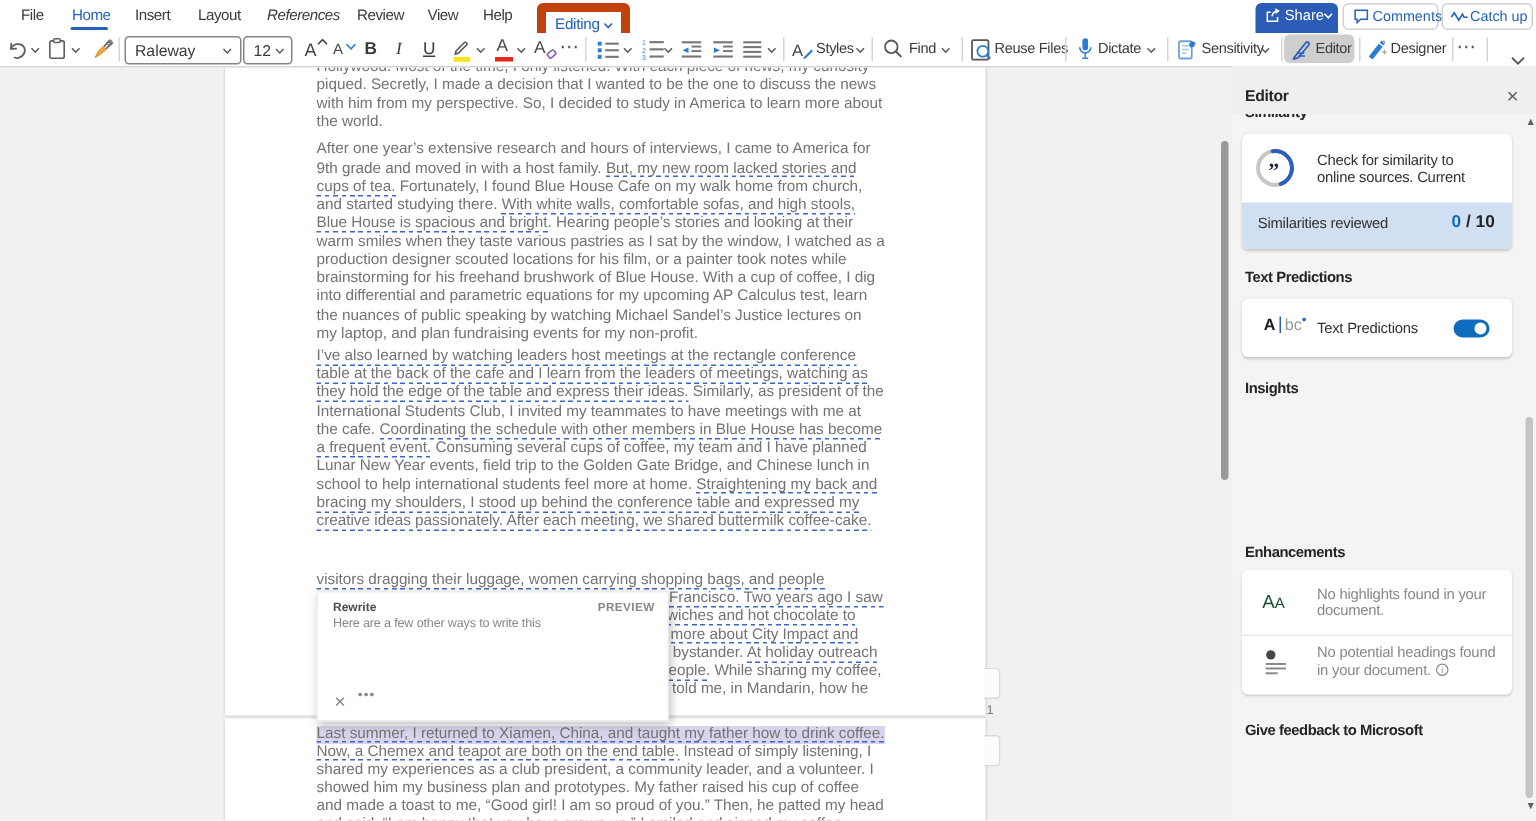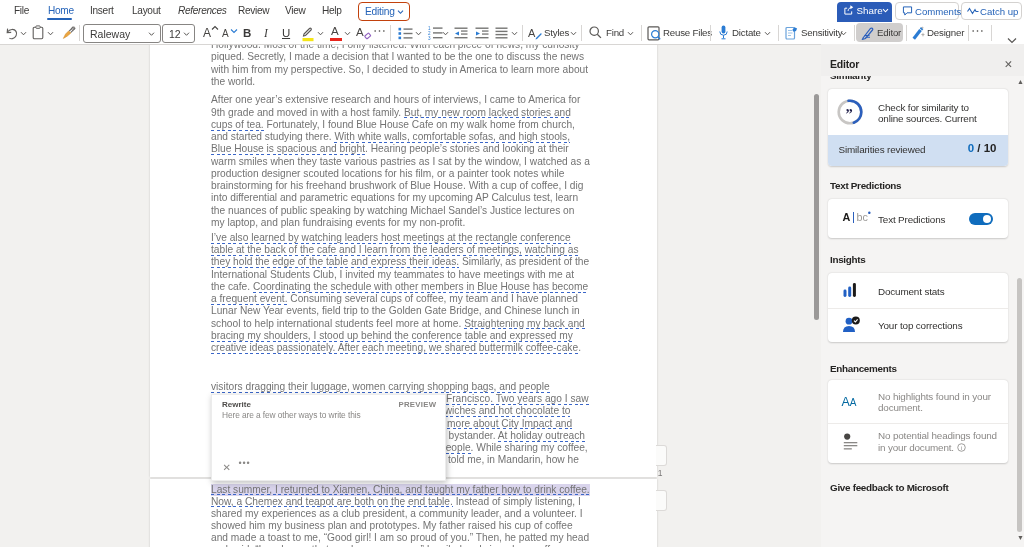--- a/index.html
+++ b/index.html
@@ -3,21 +3,21 @@
 <meta charset="utf-8">
 <style>
   html,body{margin:0;padding:0;}
   body{width:1024px;height:547px;overflow:hidden;font-family:"Liberation Sans",sans-serif;}
   #app{position:absolute;top:0;left:0;width:1024px;height:547px;background:#fff;overflow:hidden;}
   
   #menubar{position:absolute;top:0;left:0;width:1024px;height:22px;background:#fff;}
   .mi{position:absolute;top:4.5px;font-size:10.1px;letter-spacing:-0.3px;color:#3b3a39;white-space:nowrap;}
   .mi.home{color:#2563b8;}
   #homebar{position:absolute;left:47px;top:18px;width:25px;height:2.4px;background:#2563b8;border-radius:2px;}
-  #editingbtn{position:absolute;left:358px;top:2px;width:50px;height:17px;border:1px solid #c2410c;border-radius:4px;background:#fff;}
+  #editingbtn{position:absolute;left:358px;top:2px;width:50px;height:17px;border:6px solid #c2410c;border-radius:4px;background:#fff;}
   #editingbtn span{position:absolute;left:6px;top:2.5px;font-size:10.2px;letter-spacing:-0.2px;color:#2563b8;}
   
   #ribbon{position:absolute;top:22px;left:0;width:1024px;height:22px;background:#fff;border-bottom:1px solid #d8d6d4;padding-left:44px;}
   .sep{position:absolute;top:3px;width:1px;height:16px;background:#d8d6d4;}
   .rtxt{position:absolute;top:5px;font-size:9.7px;letter-spacing:-0.2px;color:#3b3a39;white-space:nowrap;}
   .chev{position:absolute;top:8px;width:7px;height:7px;}
   .chev svg{display:block;}
   .ricon{position:absolute;}
   #fontbox{position:absolute;left:83px;top:2px;width:76px;height:17px;border:1px solid #878583;border-radius:3px;background:#fff;}
   #fontbox span{position:absolute;left:6px;top:2.5px;font-size:10.5px;color:#3b3a39;}
@@ -339,40 +339,24 @@
 
     <div class="ptitle" style="left:9px;top:135.8px;">Text Predictions</div>
     <div class="card" style="top:155.3px;height:38.7px;">
       <div style="position:absolute;left:15px;top:11.5px;font-size:10.8px;color:#9a9896;white-space:nowrap;"><span style="font-weight:bold;color:#1b1a19;">A</span><span style="display:inline-block;width:1.2px;height:10.5px;background:#2b5fbd;margin:0 2.5px -2px 2.5px;"></span>bc<span style="position:absolute;right:-3px;top:-2.5px;color:#2b5fbd;font-size:9px;">•</span></div>
       <div class="cardtxt" style="left:50.5px;top:14.5px;">Text Predictions</div>
       <div style="position:absolute;left:141.5px;top:13.8px;width:23.5px;height:12px;border-radius:7px;background:#0f6cbd;"></div>
       <div style="position:absolute;left:155px;top:15.8px;width:8px;height:8px;border-radius:50%;background:#fff;"></div>
     </div>
 
     <div class="ptitle" style="left:9px;top:209.6px;">Insights</div>
-    <div class="card" style="top:229px;height:69px;">
-      <svg style="position:absolute;left:15px;top:9px;" width="15" height="15" viewBox="0 0 15 15">
-        <rect x="0.5" y="7.5" width="3" height="7.5" rx="1.4" fill="#2160c4"></rect>
-        <rect x="5.2" y="4.5" width="3" height="10.5" rx="1.4" fill="#2160c4"></rect>
-        <rect x="9.9" y="1" width="3" height="14" rx="1.4" fill="#1b1a19"></rect>
-      </svg>
-      <div class="cardtxt" style="left:50.5px;top:12.5px;">Document stats</div>
-      <div style="position:absolute;left:0;top:34.5px;width:180px;height:1px;background:#edebe9;"></div>
-      <svg style="position:absolute;left:14px;top:42.5px;" width="19" height="19" viewBox="0 0 19 19">
-        <circle cx="7" cy="5.2" r="3.4" fill="#2160c4"></circle>
-        <path d="M1 16 q0 -6 6 -6 q6 0 6 6 z" fill="#2160c4"></path>
-        <circle cx="13.8" cy="4.6" r="4" fill="#1b1a19"></circle>
-        <path d="M12 4.6l1.4 1.4 2.2-2.6" stroke="#fff" stroke-width="1.1" fill="none"></path>
-      </svg>
-      <div class="cardtxt" style="left:50.5px;top:47px;">Your top corrections</div>
-    </div>
 
     <div class="ptitle" style="left:9px;top:318.6px;">Enhancements</div>
     <div class="card" style="top:336px;height:83px;">
-      <div style="position:absolute;left:14px;top:12px;color:#0369a1;"><span style="font-size:12.5px;">A</span><span style="font-size:10px;">A</span></div>
+      <div style="position:absolute;left:14px;top:12px;color:#14532d;"><span style="font-size:12.5px;">A</span><span style="font-size:10px;">A</span></div>
       <div class="cardtxt graytxt" style="left:50.5px;top:10.5px;line-height:11.5px;">No highlights found in your<br>document.</div>
       <div style="position:absolute;left:0;top:43px;width:180px;height:1px;background:#edebe9;"></div>
       <svg style="position:absolute;left:15px;top:53px;" width="16" height="17" viewBox="0 0 16 17">
         <circle cx="4.2" cy="3.6" r="3.1" fill="#484644"></circle>
         <rect x="0.8" y="9" width="13.5" height="1.3" fill="#8a8886"></rect>
         <rect x="0.8" y="12" width="13.5" height="1.3" fill="#8a8886"></rect>
         <rect x="0.8" y="15.2" width="8" height="1.3" fill="#8a8886"></rect>
       </svg>
       <div class="cardtxt graytxt" style="left:50.5px;top:50px;line-height:11.5px;">No potential headings found<br>in your document. <svg width="9" height="9" viewBox="0 0 10 10" style="vertical-align:-1px;">
             <circle cx="5" cy="5" r="4.2" fill="none" stroke="#8a8886" stroke-width="0.9"></circle>

